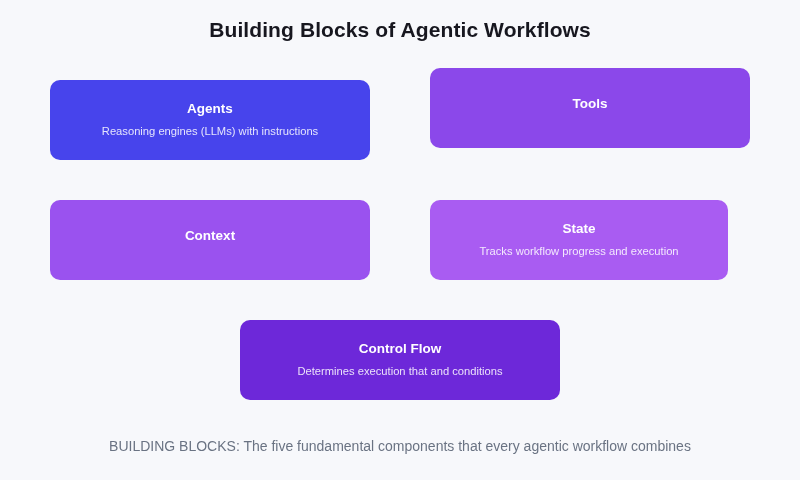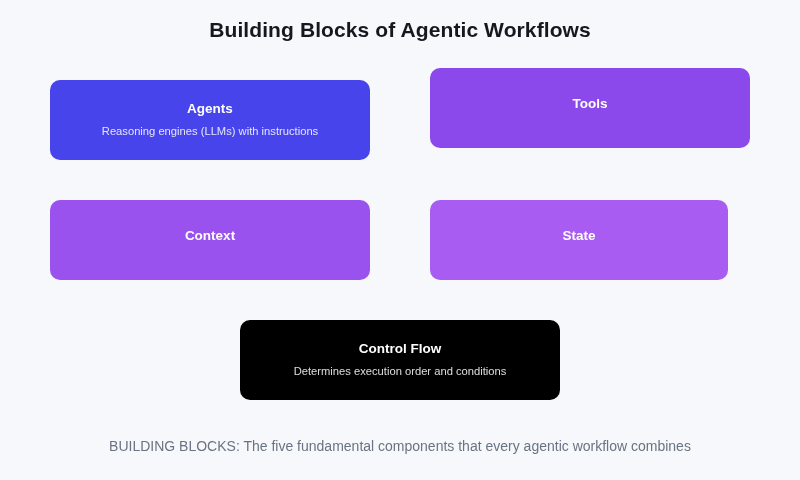--- a/index.html
+++ b/index.html
@@ -61,21 +61,21 @@
     line-height: 1.2;
   }
 
   
   #card-agents { left: 50px;  top: 80px;  width: 320px; height: 80px; background: #4744ec; }
   #card-tools  { left: 430px; top: 68px;  width: 320px; height: 80px; background: #8b48ea; }
   
   #card-context{ left: 50px;  top: 200px; width: 320px; height: 80px; background: #9a52ef; }
   #card-state  { left: 430px; top: 200px; width: 298px; height: 80px; background: #a95cf2; }
   
-  #card-control-flow { left: 240px; top: 320px; width: 320px; height: 80px; background: #000000; }
+  #card-control-flow { left: 240px; top: 320px; width: 320px; height: 80px; background: #6d28d9; }
 
   .footer-caption {
     position: absolute;
     left: 0;
     right: 0;
     top: 437px;
     text-align: center;
     font-size: 14px;
     color: #6a7383;
     line-height: 1.3;
@@ -96,22 +96,23 @@
   <div class="card" id="card-tools">
     <div class="card-title">Tools</div>
   </div>
 
   <div class="card" id="card-context">
     <div class="card-title">Context</div>
   </div>
 
   <div class="card" id="card-state">
     <div class="card-title">State</div>
+    <div class="card-subtitle">Tracks workflow progress and execution</div>
   </div>
 
   <div class="card" id="card-control-flow">
     <div class="card-title">Control Flow</div>
-    <div class="card-subtitle">Determines execution order and conditions</div>
+    <div class="card-subtitle">Determines execution that and conditions</div>
   </div>
 
   <div class="footer-caption">BUILDING BLOCKS: The five fundamental components that every agentic workflow combines</div>
 
 </div>
 
 </body></html>

